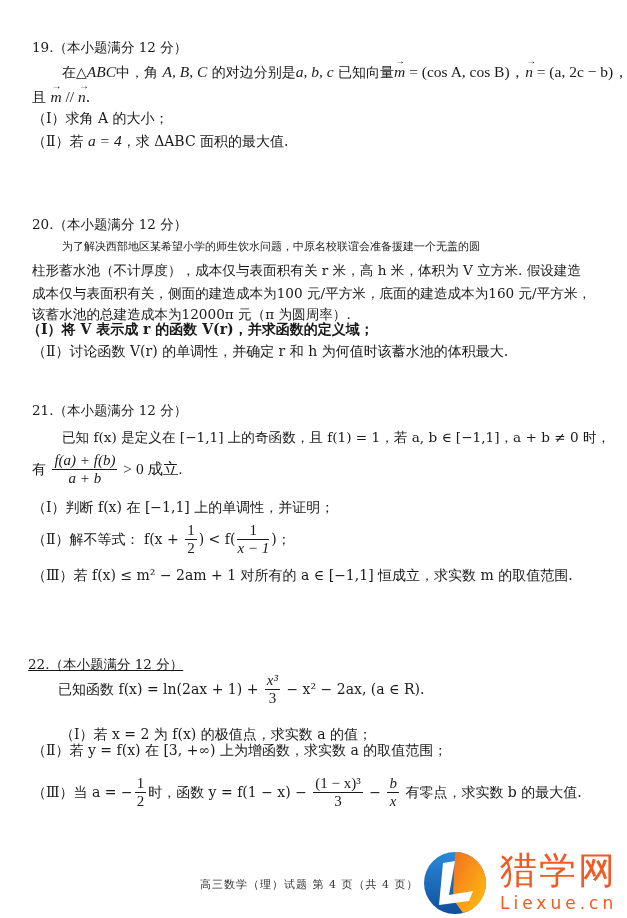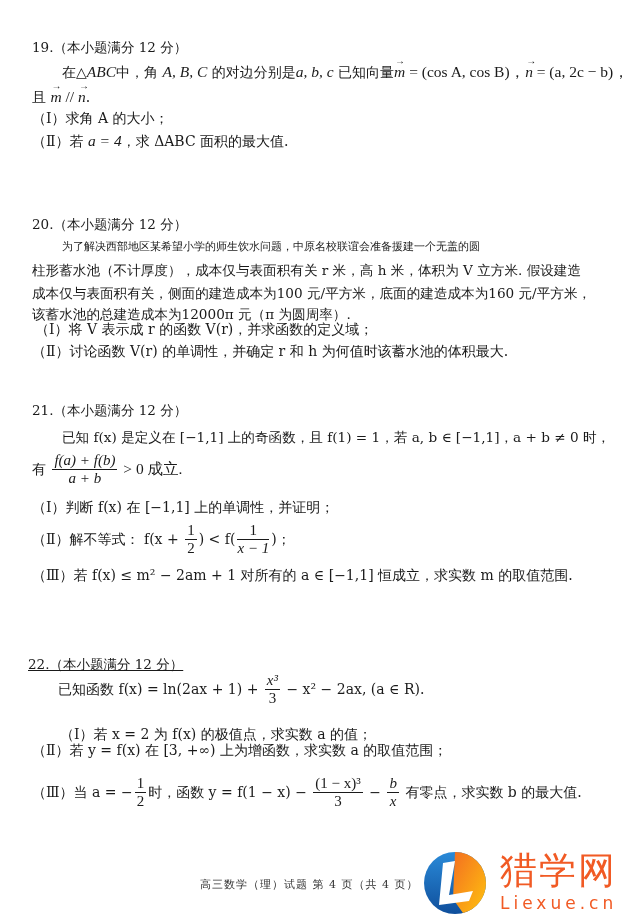--- a/index.html
+++ b/index.html
@@ -37,21 +37,21 @@
 <div class="line" style="left:32px; top:109px;">（Ⅰ）求角 A 的大小；</div>
 <div class="line" style="left:32px; top:132px;">
   <span>（Ⅱ）若 </span><span class="m">a = 4</span><span>，求 ΔABC 面积的最大值.</span>
 </div>
 
 <div class="line hdr" style="left:32px; top:215px;">20.（本小题满分 12 分）</div>
 <div class="line" style="left:62px; top:238px; font-size:11px;">为了解决西部地区某希望小学的师生饮水问题，中原名校联谊会准备援建一个无盖的圆</div>
 <div class="line" style="left:32px; top:261px; font-size:13.6px;">柱形蓄水池（不计厚度），成本仅与表面积有关 r 米，高 h 米，体积为 V 立方米. 假设建造</div>
 <div class="line" style="left:32px; top:284px; font-size:13.6px;">成本仅与表面积有关，侧面的建造成本为100 元/平方米，底面的建造成本为160 元/平方米，</div>
 <div class="line" style="left:32px; top:305px; font-size:13.6px;">该蓄水池的总建造成本为12000π 元（π 为圆周率）.</div>
-<div class="line" style="left:35px; top:320px;">（Ⅰ）将 V 表示成 r 的函数 V(r)，并求函数的定义域；</div>
+<div class="line" style="left:27px; top:320px;font-weight:bold;">（Ⅰ）将 V 表示成 r 的函数 V(r)，并求函数的定义域；</div>
 <div class="line" style="left:32px; top:342px;">（Ⅱ）讨论函数 V(r) 的单调性，并确定 r 和 h 为何值时该蓄水池的体积最大.</div>
 
 <div class="line hdr" style="left:32px; top:401px;">21.（本小题满分 12 分）</div>
 <div class="line" style="left:62px; top:428px; font-size:13.6px;">已知 f(x) 是定义在 [−1,1] 上的奇函数，且 f(1) = 1，若 a, b ∈ [−1,1]，a + b ≠ 0 时，</div>
 <div class="line" style="left:32px; top:452px;">
   <span>有</span>
   <span class="frac"><span class="top m">f(a) + f(b)</span><span class="m">a + b</span></span><span class="n"> &gt; 0 成立.</span>
 </div>
 <div class="line" style="left:32px; top:498px;">（Ⅰ）判断 f(x) 在 [−1,1] 上的单调性，并证明；</div>
 <div class="line" style="left:32px; top:522px;">

